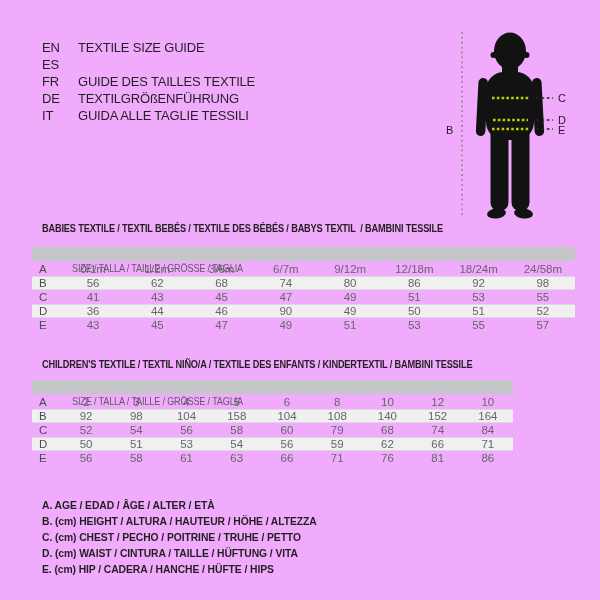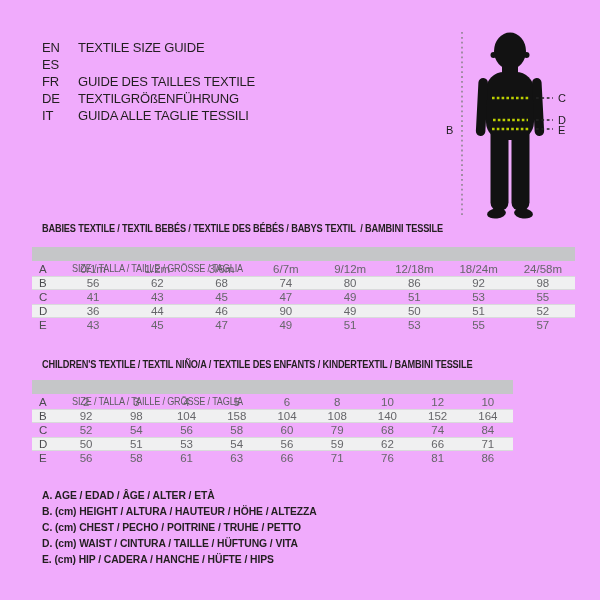--- a/index.html
+++ b/index.html
@@ -34,21 +34,21 @@
   .tbl-header .hdr-text{display:inline-block;transform:scaleX(0.87);transform-origin:left center;}
   .tbl-row{display:flex;height:14px;line-height:13px;box-sizing:border-box;align-items:center;color:var(--text-value,#66666a);}
   .tbl-row.shaded{
     background:var(--row-shade,#f0f0f1);
     border-top:1px solid var(--row-border,#d9dadb);
     border-bottom:1px solid var(--row-border,#d9dadb);
   }
   .tbl-row .c0{width:22px;padding-left:7px;flex:none;color:var(--text-row-label,#4b4b4f);}
   .tbl-row .c{flex:1;text-align:center;}
   
-  .legend{position:absolute;left:42px;top:487px;}
+  .legend{position:absolute;left:42px;top:497px;}
   .legend-line{
     height:16px;line-height:16px;font-size:11.5px;font-weight:700;letter-spacing:-0.1px;
     white-space:pre;transform:scaleX(0.90);transform-origin:left center;color:var(--text-dark,#231f20);
   }
 </style>
 </head>
 <body>
 
 <div class="page">
 

